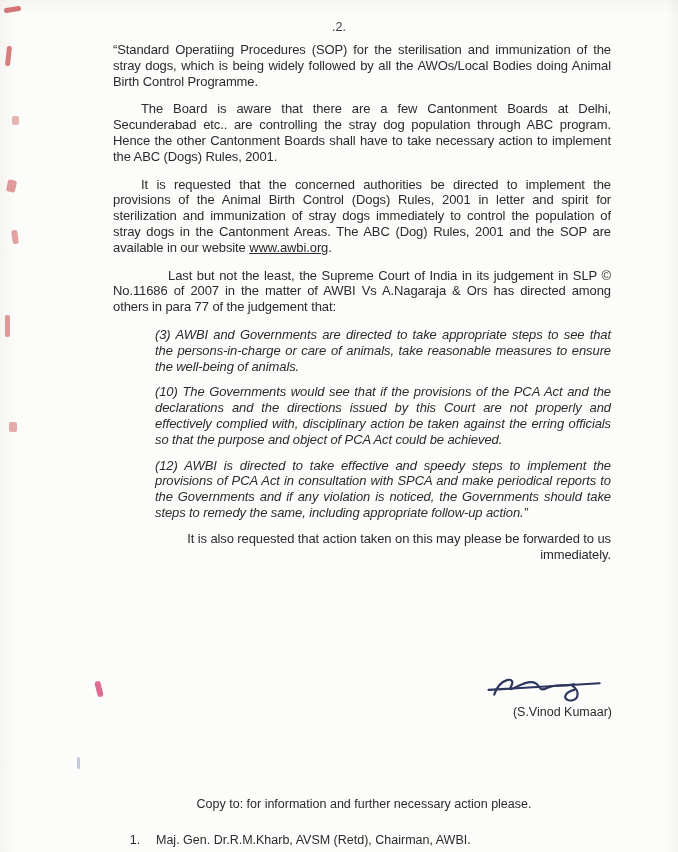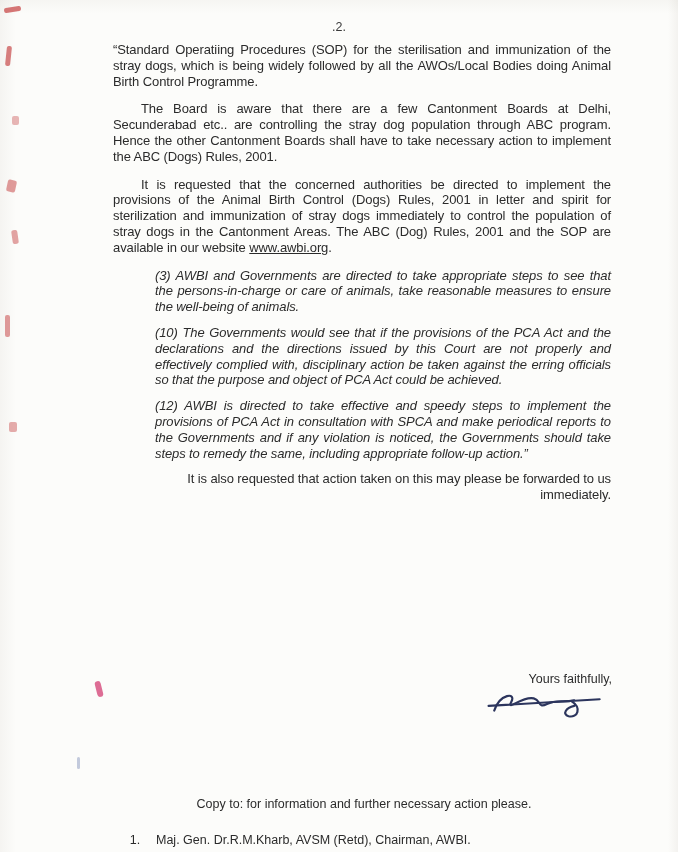--- a/index.html
+++ b/index.html
@@ -68,35 +68,36 @@
   <div class="artifact a-red a7"></div>
   <div class="artifact a8"></div>
   <div class="artifact a9"></div>
 
   <div class="page-number">.2.</div>
 
   <div class="content">
     <p class="para">“Standard Operatiing Procedures (SOP) for the sterilisation and immunization of the stray dogs, which is being widely followed by all the AWOs/Local Bodies doing Animal Birth Control Programme.</p>
     <p class="para ind-sm">The Board is aware that there are a few Cantonment Boards at Delhi, Secunderabad etc.. are controlling the stray dog population through ABC program. Hence the other Cantonment Boards shall have to take necessary action to implement the ABC (Dogs) Rules, 2001.</p>
     <p class="para ind-sm"><span>It is requested that the concerned authorities be directed to implement the provisions of the Animal Birth Control (Dogs) Rules, 2001 in letter and spirit for sterilization and immunization of stray dogs immediately to control the population of stray dogs in the Cantonment Areas. The ABC (Dog) Rules, 2001 and the SOP are available in our website </span><span class="weblink">www.awbi.org</span><span>.</span></p>
+    <p class="para ind-lg">Last but not the least, the Supreme Court of India in its judgement in SLP © No.11686 of 2007 in the matter of AWBI Vs A.Nagaraja &amp; Ors has directed among others in para 77 of the judgement that:</p>
     <p class="para quote">(3) AWBI and Governments are directed to take appropriate steps to see that the persons-in-charge or care of animals, take reasonable measures to ensure the well-being of animals.</p>
     <p class="para quote">(10) The Governments would see that if the provisions of the PCA Act and the declarations and the directions issued by this Court are not properly and effectively complied with, disciplinary action be taken against the erring officials so that the purpose and object of PCA Act could be achieved.</p>
     <p class="para quote">(12) AWBI is directed to take effective and speedy steps to implement the provisions of PCA Act in consultation with SPCA and make periodical reports to the Governments and if any violation is noticed, the Governments should take steps to remedy the same, including appropriate follow-up action.”</p>
     <p class="para closing">It is also requested that action taken on this may please be forwarded to us immediately.</p>
   </div>
 
   <div class="sign-block">
-    <div>Yours faithfully,</div>
     <svg class="signature" width="124" height="32" viewBox="0 0 130 34" aria-hidden="true">
       <g fill="none" stroke="#1b2550" stroke-width="2.3" stroke-linecap="round" opacity="0.92">
         <path d="M10 24 C 16 6, 34 4, 28 15 C 23 25, 40 8, 52 11 C 60 13, 56 22, 66 17 C 76 12, 84 16, 95 13"></path>
         <path d="M4 19 L 122 12"></path>
         <path d="M92 14 C 103 21, 99 32, 89 30 C 82 28, 86 21, 95 19"></path>
       </g>
     </svg>
+    <div>(S.Vinod Kumaar)</div>
   </div>
 
   <div class="copy-block">
     <div class="copy-heading">Copy to: for information and further necessary action please.</div>
     <div class="copy-items">
       <div class="copy-item">
         <span class="num">1.</span>
         <span class="txt">Maj. Gen. Dr.R.M.Kharb, AVSM (Retd), Chairman, AWBI.</span>
       </div>
       <div class="copy-item">

